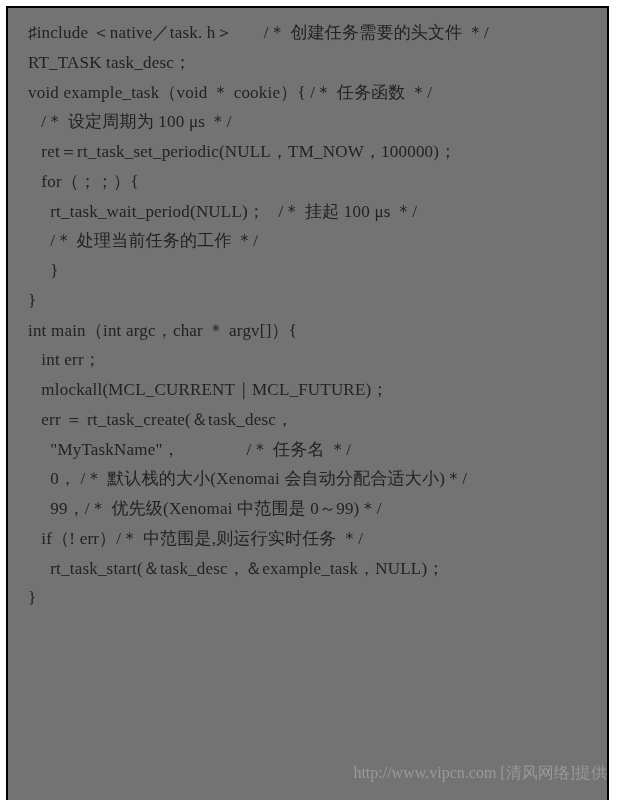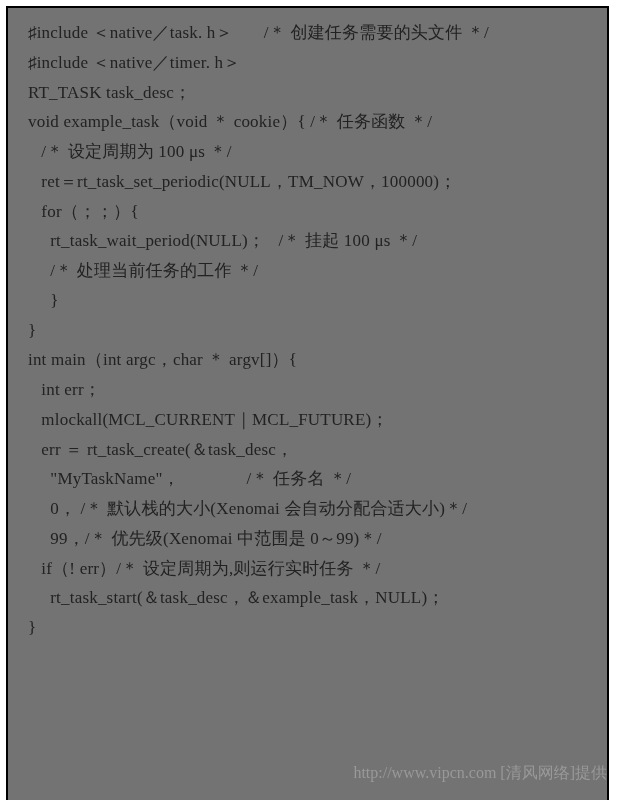--- a/index.html
+++ b/index.html
@@ -35,35 +35,34 @@
     color: #999;
     font-family: Liberation Serif, serif;
   }
 </style>
 </head>
 <body>
 
 <div class="frame">
   <div>
     <div class="line">♯include ＜native／task. h＞       /＊ 创建任务需要的头文件 ＊/</div>
-    <div class="line">♯include ＜native／timer. h＞</div>
     <div class="line">RT_TASK task_desc；</div>
     <div class="line">void example_task（void ＊ cookie）{ /＊ 任务函数 ＊/</div>
     <div class="line">   /＊ 设定周期为 100 μs ＊/</div>
     <div class="line">   ret＝rt_task_set_periodic(NULL，TM_NOW，100000)；</div>
     <div class="line">   for（；；）{</div>
     <div class="line">     rt_task_wait_period(NULL)；   /＊ 挂起 100 μs ＊/</div>
     <div class="line">     /＊ 处理当前任务的工作 ＊/</div>
     <div class="line">     }</div>
     <div class="line">}</div>
     <div class="line">int main（int argc，char ＊ argv[]）{</div>
     <div class="line">   int err；</div>
     <div class="line">   mlockall(MCL_CURRENT｜MCL_FUTURE)；</div>
     <div class="line">   err ＝ rt_task_create(＆task_desc，</div>
     <div class="line">     "MyTaskName"，               /＊ 任务名 ＊/</div>
     <div class="line">     0， /＊ 默认栈的大小(Xenomai 会自动分配合适大小)＊/</div>
     <div class="line">     99，/＊ 优先级(Xenomai 中范围是 0～99)＊/</div>
-    <div class="line">   if（! err）/＊ 设定周期为,则运行实时任务 ＊/</div>
+    <div class="line">   if（! err）/＊ 中范围是,则运行实时任务 ＊/</div>
     <div class="line">     rt_task_start(＆task_desc，＆example_task，NULL)；</div>
     <div class="line">}</div>
   </div>
 </div>
 <div class="footer">http://www.vipcn.com [清风网络]提供</div>
 
 </body></html>

